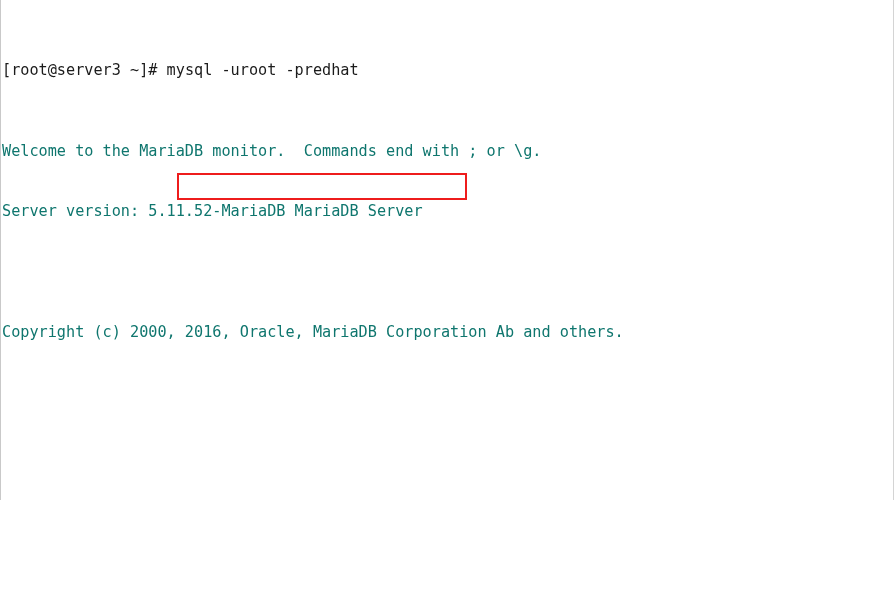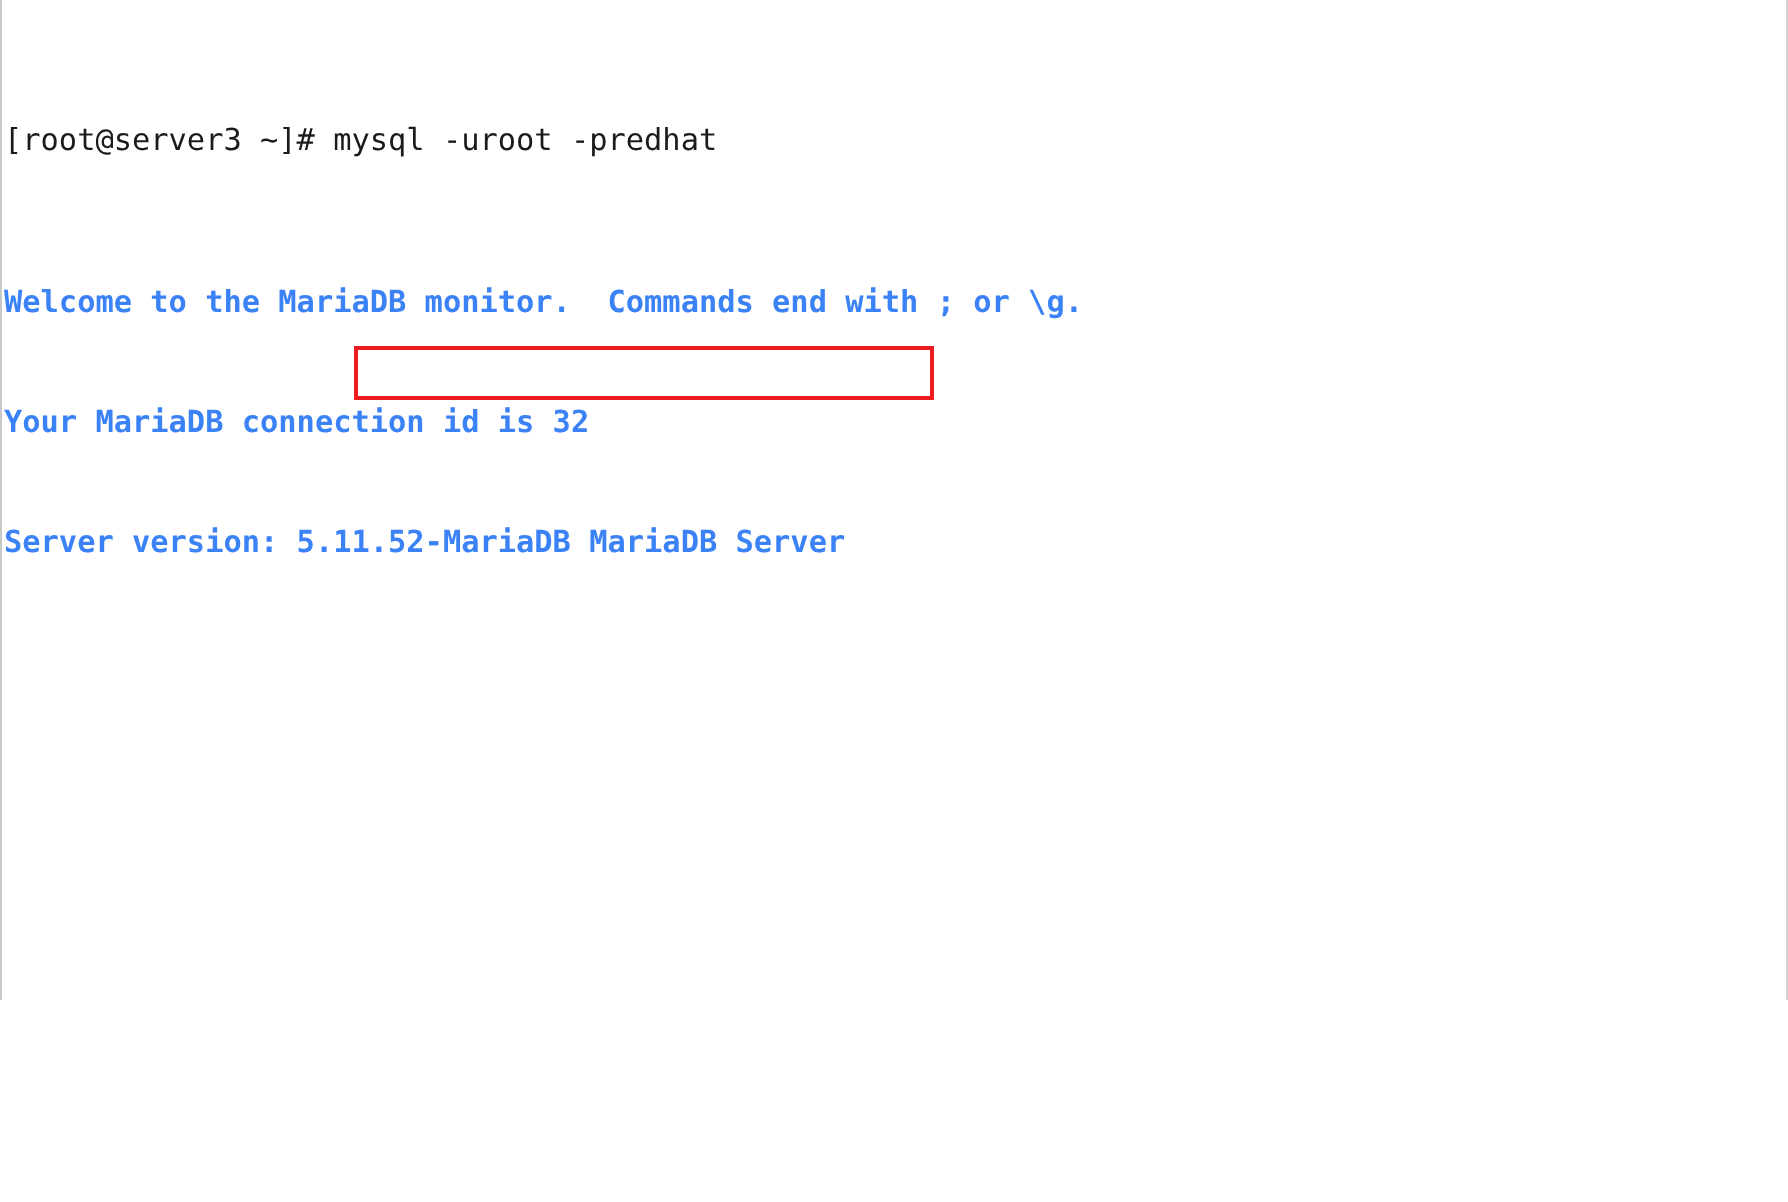--- a/index.html
+++ b/index.html
@@ -35,22 +35,22 @@
   .line {
     height: 20.1px;
     white-space: pre;
     font-family: "DejaVu Sans Mono", "Liberation Mono", monospace;
   }
   .cmdline {
     font-weight: normal;
     color: #1b1b1b;
   }
   .bold {
-    font-weight: bold;
-    color: #3b82f6;
+    font-weight: normal;
+    color: #0f766e;
   }
   #annotation-box {
     position: absolute;
     left: 176px;
     top: 173px;
     width: 290px;
     height: 27px;
     border: 2px solid #ee1c1c;
     box-sizing: border-box;
     pointer-events: none;
@@ -74,23 +74,23 @@
 </head>
 <body>
 
 <div id="terminal">
 
   <div class="screen">
 
     <div class="line cmdline"><span>[root@server3 ~]# </span><span>mysql -uroot -predhat</span></div>
 
     <div class="line bold">Welcome to the MariaDB monitor.  Commands end with ; or \g.</div>
-    <div class="line bold">Your MariaDB connection id is 32</div>
     <div class="line bold">Server version: 5.11.52-MariaDB MariaDB Server</div>
     <div class="line bold"></div>
+    <div class="line bold">Copyright (c) 2000, 2016, Oracle, MariaDB Corporation Ab and others.</div>
     <div class="line bold"></div>
 
     <div class="line bold">&nbsp;</div>
 
     
 
     
     
     
     

